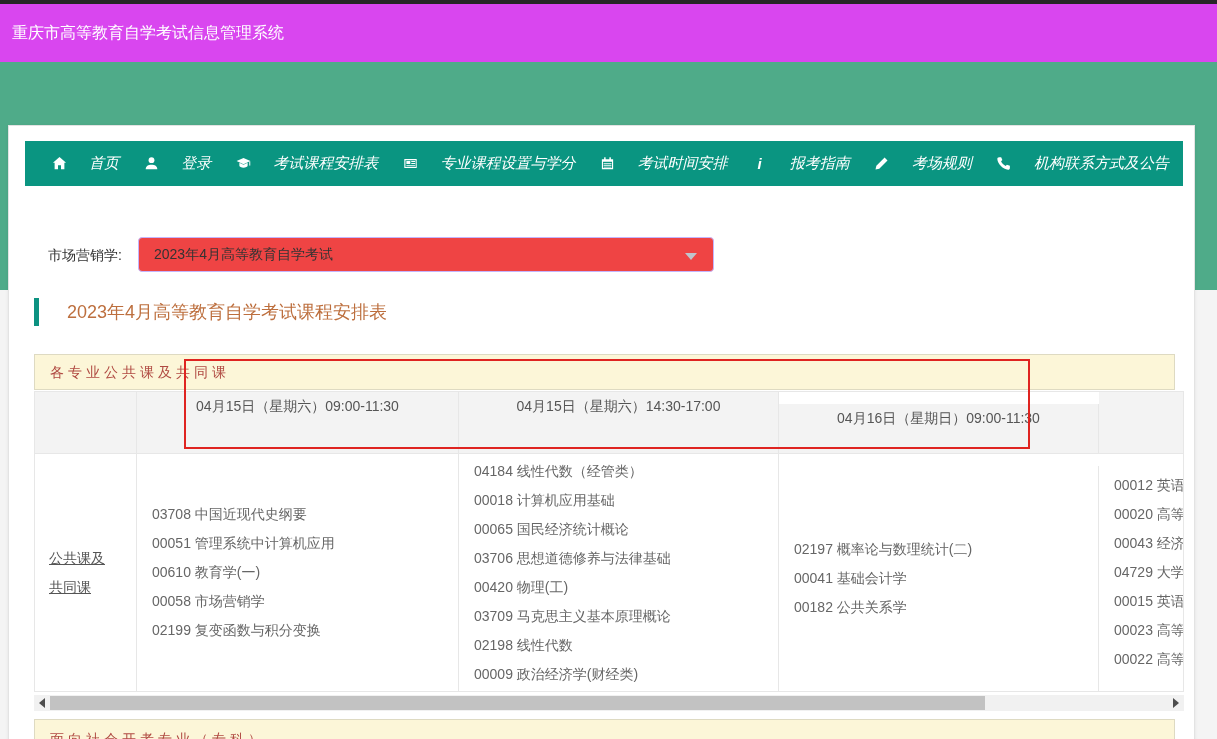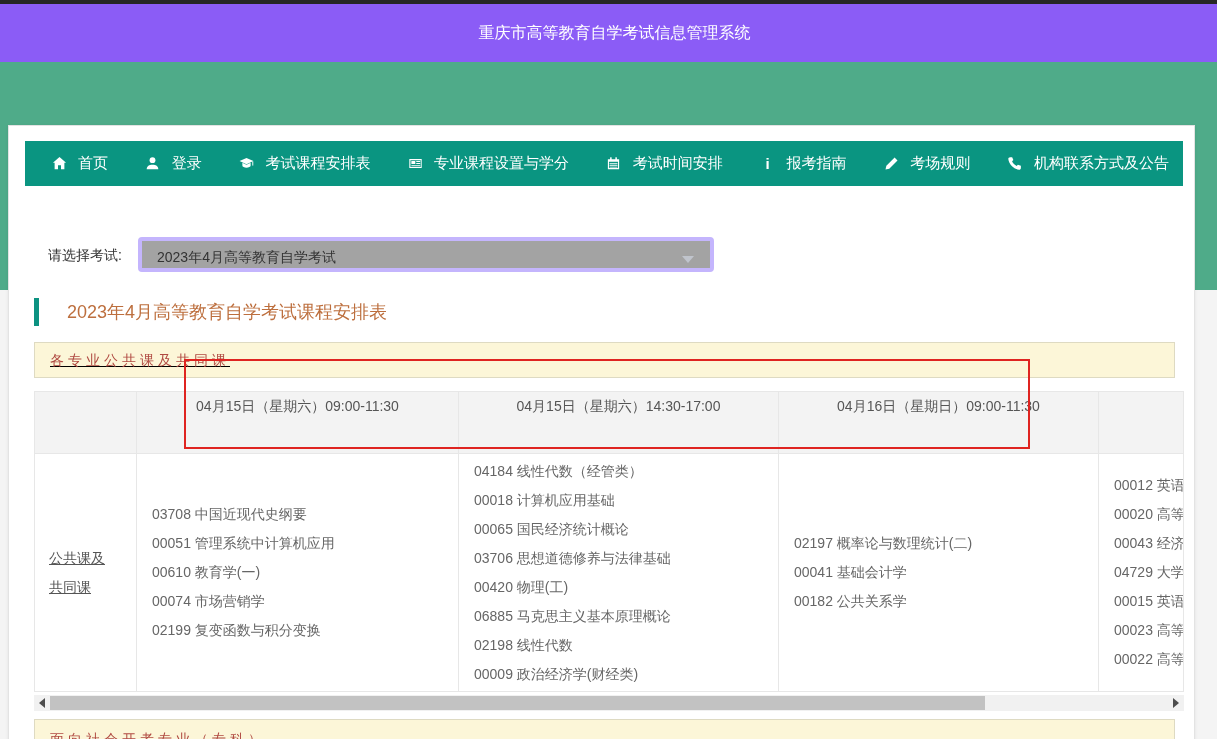--- a/index.html
+++ b/index.html
@@ -5,63 +5,63 @@
   * { margin:0; padding:0; box-sizing:border-box; }
   html,body { width:1217px; height:739px; overflow:hidden; }
   body {
     font-family:"Liberation Sans","DejaVu Sans",sans-serif;
     background:#f4f4f4;
     position:relative;
   }
   .topstrip { position:absolute; left:0; top:0; width:1217px; height:4px; background:#262626; }
   .appbar {
     position:absolute; left:0; top:4px; width:1217px; height:58px;
-    background:#8b5cf6; color:#ffffff; font-size:16px;
-    text-align:center; line-height:58px;padding-left:12px;
+    background:#d946ef; color:#ffffff; font-size:16px;
+    line-height:58px;padding-left:12px;
   }
   .band { position:absolute; left:0; top:62px; width:1217px; height:228px; background:#4fab89; }
   .card {
     position:absolute; left:8px; top:125px; width:1187px; height:640px;
     background:#ffffff; border:1px solid #e3e3e3; box-shadow:0 1px 3px rgba(0,0,0,.08);
   }
   
   .navbar {
     position:absolute; left:16px; top:15px; width:1158px; height:45px;
     background:#0a9581; display:flex; align-items:center;
     justify-content:space-between; padding:0 14px 0 26px;
   }
   .nav-item {
-    display:flex; align-items:center; gap:11px; color:#ffffff;
-    font-size:15px; cursor:pointer; text-decoration:none; white-space:nowrap;
+    display:flex; align-items:center; gap:22px; color:#ffffff;
+    font-size:15px; cursor:pointer; text-decoration:none; white-space:nowrap;font-style:italic;
   }
   .nav-icon { display:inline-flex; width:16px; height:16px; align-items:center; justify-content:center; }
   .nav-icon svg { width:15px; height:15px; fill:#ffffff; }
   .nav-icon .txt-i { font-weight:bold; font-size:15px; color:#fff; line-height:15px; }
   
   .filter-label { position:absolute; left:39px; top:112px; height:35px; line-height:35px; font-size:14px; color:#333; }
   .select-box {
     position:absolute; left:129px; top:111px; width:576px; height:35px;
-    border:4px solid #c4b5fd; border-radius:4px; background:#a3a3a3; cursor:pointer;
+    border:1px solid #c4b5fd; border-radius:4px; background:#ef4444; cursor:pointer;
   }
   .select-box .sel-text { position:absolute; left:15px; top:0; height:33px; line-height:33px; font-size:14px; color:#333; }
   .select-caret {
     position:absolute; right:16px; top:15px; width:0; height:0;
     border-left:6px solid transparent; border-right:6px solid transparent; border-top:7px solid #c0c4cc;
   }
   
   .section-title {
     position:absolute; left:25px; top:172px; height:28px; line-height:28px;
     border-left:5px solid #0c9281; padding-left:28px;
     font-size:18px; color:#bd6f3e;
   }
   
   .banner {
     position:absolute; left:25px; width:1141px; background:#fcf6d8; border:1px solid #dedac2;
   }
-  .banner1 { top:216px; height:36px;text-decoration:underline; }
+  .banner1 { top:228px; height:36px; }
   .banner1 .banner-text { line-height:34px; }
   .banner2 { top:593px; height:46px; }
   .banner2 .banner-text { padding-top:11px; display:block; }
   .banner-text { padding-left:15px; font-size:14px; letter-spacing:4px; color:#b04a42; }
   
   .table-wrap {
     position:absolute; left:25px; top:265px; width:1150px; height:301px;
     overflow:hidden; border:1px solid #e7e7e7;
   }
   .thead { display:flex; height:62px; width:1394px; }
@@ -71,21 +71,21 @@
     font-size:14px; color:#555; line-height:29px;
   }
   .tbody { display:flex; height:237px; width:1394px; }
   .td {
     border-right:1px solid #e7e7e7; display:flex; flex-direction:column; justify-content:center;
     font-size:14px; color:#666;
   }
   .td .course { line-height:29px; white-space:nowrap; padding-left:15px; }
   .td.rowlabel { color:#555; padding-left:14px;text-decoration:underline; }
   .td.rowlabel div { line-height:29px; }
-  .c1 { width:102px; } .c2 { width:322px; } .c3 { width:320px; } .c4 { width:320px; } .c5 { width:330px; border-right:none; }
+  .c1 { width:102px; } .c2 { width:322px; } .c3 { width:320px; } .c4 { width:320px;margin-top:12px; } .c5 { width:330px; border-right:none; }
   
   .red-box {
     position:absolute; left:175px; top:233px; width:846px; height:90px;
     border:2px solid #df2420; z-index:20; pointer-events:none; background:transparent;
   }
   
   .hscroll {
     position:absolute; left:25px; top:569px; width:1150px; height:16px;
     background:#f1f1f1; display:flex; align-items:center;
   }
@@ -170,21 +170,21 @@
       <a class="nav-item">
         <span class="nav-icon">
           <svg viewBox="0 0 16 16">
             <path d="M3.3 1.2C2.1 1.2 1.3 2.1 1.4 3.2 1.9 8.6 7.4 14.1 12.8 14.6c1.1.1 2-.7 2-1.9v-2.2l-3.2-1.3-1.3 1.4c-2-.8-4.1-2.9-4.9-4.9L6.8 4.3 5.5 1.2Z"></path>
           </svg>
         </span>
         <span class="nav-label">机构联系方式及公告</span>
       </a>
     </nav>
 
-  <div class="filter-label">请选择考试:</div>
+  <div class="filter-label">市场营销学:</div>
   <div class="select-box">
     <span class="sel-text">2023年4月高等教育自学考试</span>
     <span class="select-caret"></span>
   </div>
 
   <div class="section-title">2023年4月高等教育自学考试课程安排表</div>
 
   <div class="banner banner1">
     <span class="banner-text">各专业公共课及共同课</span>
   </div>
@@ -211,30 +211,30 @@
       </div>
     <div class="tbody" id="tbody">
         <div class="td rowlabel c1">
           <div>公共课及</div>
           <div>共同课</div>
         </div>
         <div class="td c2">
           <div class="course">03708 中国近现代史纲要</div>
           <div class="course">00051 管理系统中计算机应用</div>
           <div class="course">00610 教育学(一)</div>
-          <div class="course">00074 市场营销学</div>
+          <div class="course">00058 市场营销学</div>
           <div class="course">02199 复变函数与积分变换</div>
         </div>
         <div class="td c3">
           <div class="course">04184 线性代数（经管类）</div>
           <div class="course">00018 计算机应用基础</div>
           <div class="course">00065 国民经济统计概论</div>
           <div class="course">03706 思想道德修养与法律基础</div>
           <div class="course">00420 物理(工)</div>
-          <div class="course">06885 马克思主义基本原理概论</div>
+          <div class="course">03709 马克思主义基本原理概论</div>
           <div class="course">02198 线性代数</div>
           <div class="course">00009 政治经济学(财经类)</div>
         </div>
         <div class="td c4">
           <div class="course">02197 概率论与数理统计(二)</div>
           <div class="course">00041 基础会计学</div>
           <div class="course">00182 公共关系学</div>
         </div>
         <div class="td c5">
           <div class="course">00012 英语</div>

